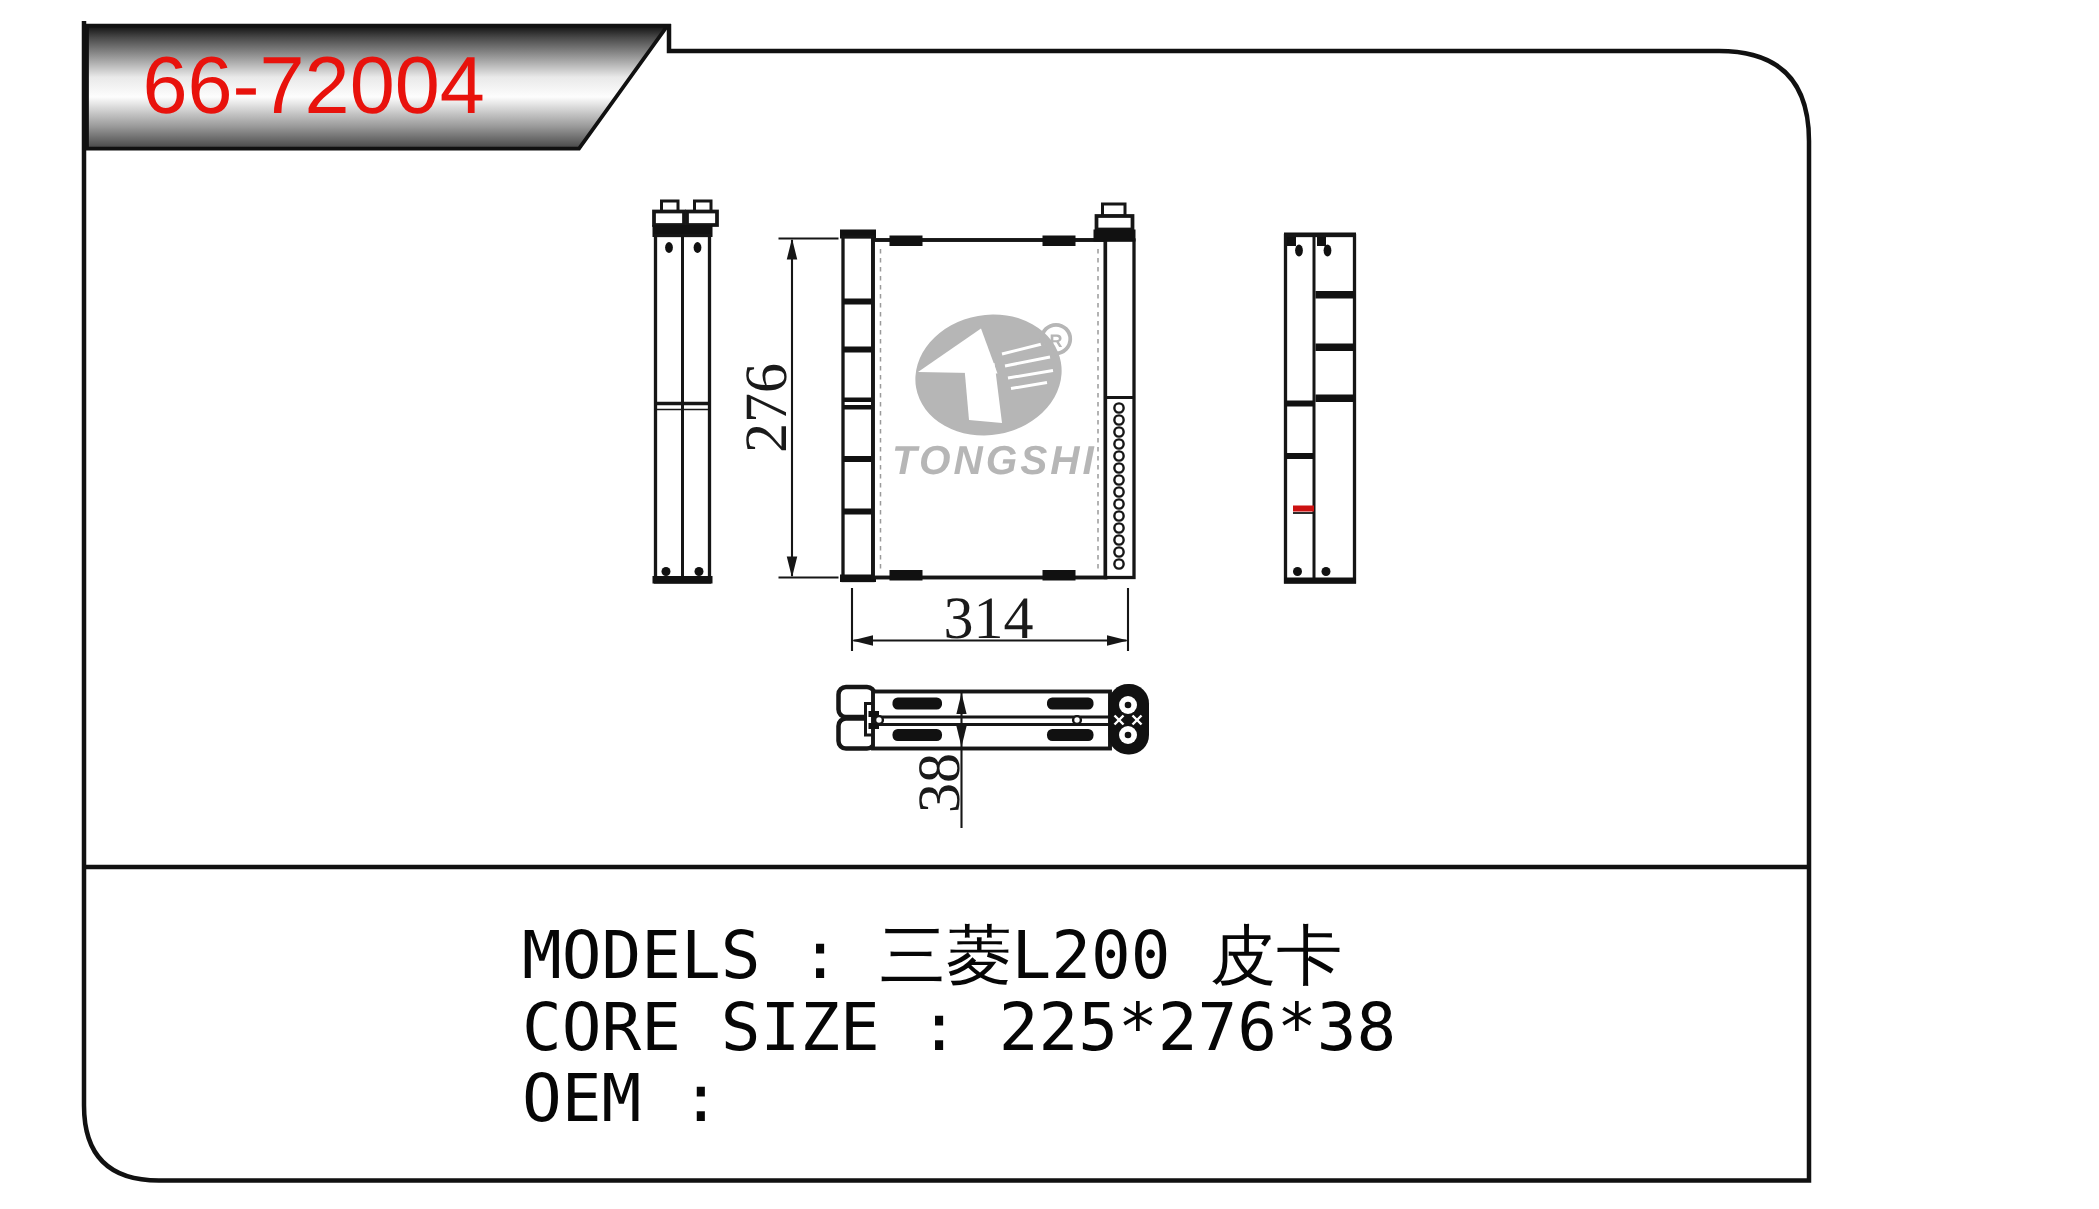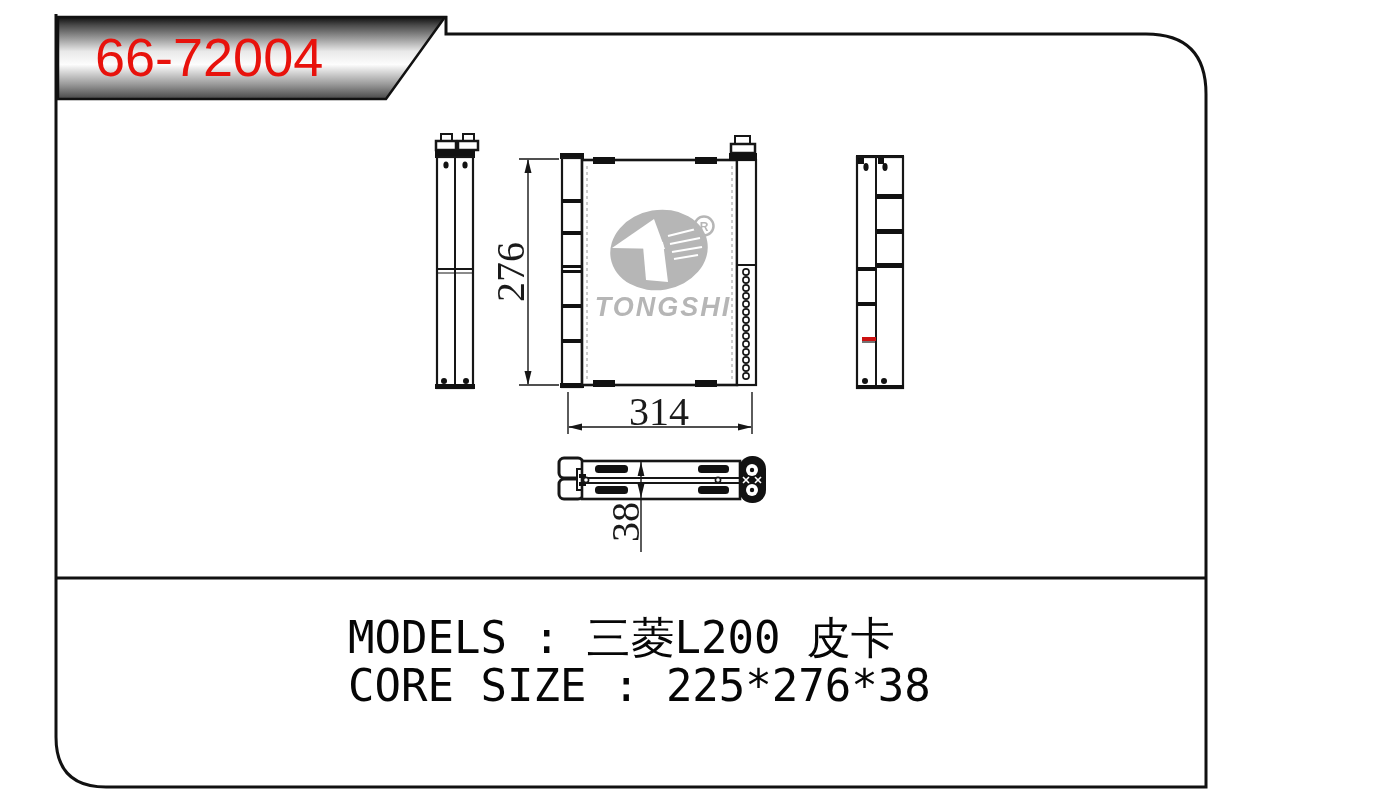--- a/index.html
+++ b/index.html
@@ -209,13 +209,14 @@
   </svg>
 
   <div id="badge-text" class="abs">66-72004</div>
 
   <div id="dim-276" class="abs dim-text">276</div>
   <div id="dim-225" class="abs dim-text">314</div>
   <div id="dim-38" class="abs dim-text">38</div>
 
   <div id="spec-models" class="abs spec-line">MODELS : 三菱L200 皮卡</div>
   <div id="spec-core" class="abs spec-line">CORE SIZE : 225*276*38</div>
+  <div id="spec-oem" class="abs spec-line">OEM :</div>
 </div>
 
 </body></html>

